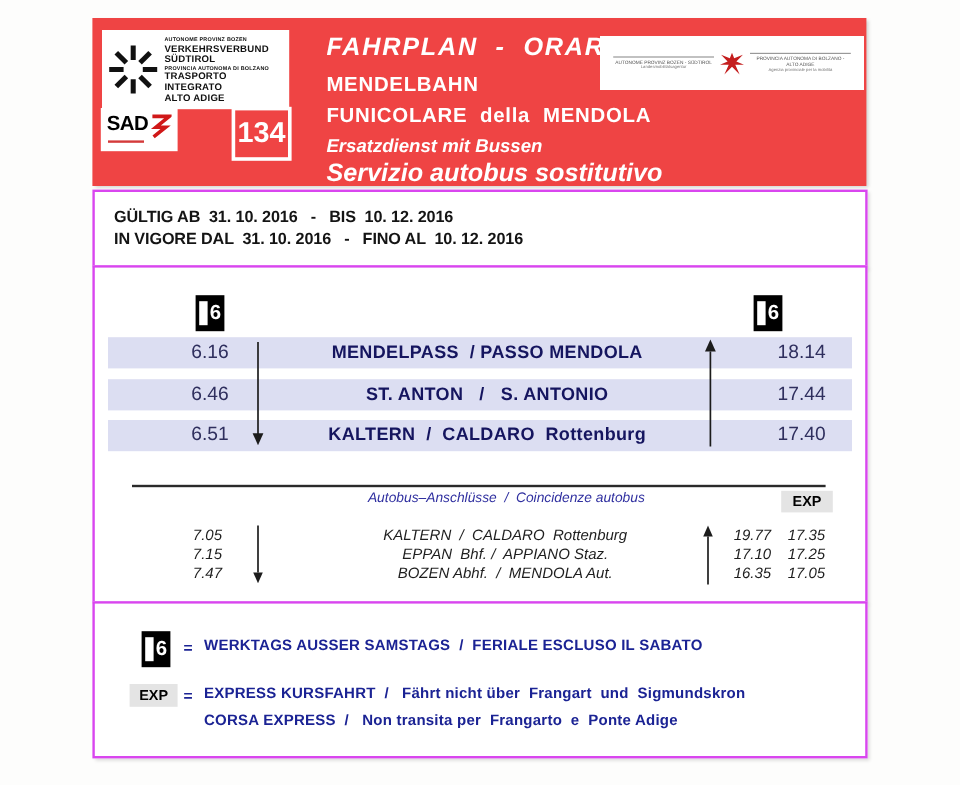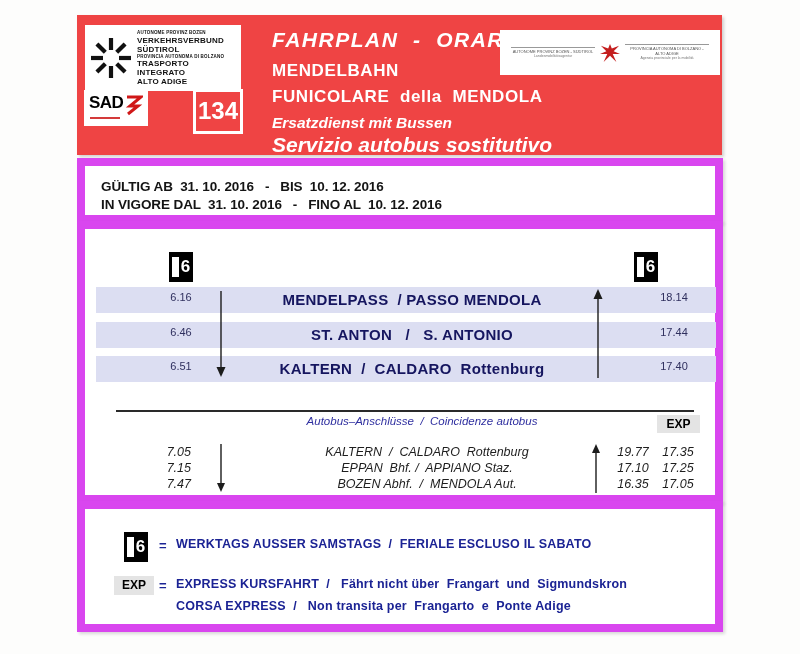--- a/index.html
+++ b/index.html
@@ -31,37 +31,37 @@
   .t-it   { position:absolute; left:0; top:72px; width:420px; font-size:17px; font-weight:bold; letter-spacing:.6px; }
   .t-sub1 { position:absolute; left:0; top:99px; width:420px; font-size:15.5px; font-weight:bold; font-style:italic; }
   .t-sub2 { position:absolute; left:0; top:118px; width:420px; font-size:21px; font-weight:bold; font-style:italic; }
   .prov-box { position:absolute; left:423px; top:15px; width:220px; height:45px; background:#fff;
               display:flex; align-items:center; justify-content:center; gap:5px; padding:0 5px; }
   .prov-text { font-size:4px; line-height:5px; color:#555; border-top:1px solid #999;
                padding-top:1px; text-align:center; width:84px; }
   .prov-text .sub { font-size:3.5px; color:#777; }
 
   
-  .sec { position:absolute; left:77px; width:646px; border:8px solid #d946ef; background:#fff;
+  .sec { position:absolute; left:77px; width:646px; border:2px solid #d946ef; background:#fff;
          box-shadow:2px 2px 3px rgba(0,0,0,.15); }
   .validity { top:158px; height:65px; }
   .v-line { position:absolute; left:16px; font-size:13.5px; font-weight:bold; color:#141414; letter-spacing:-.1px; }
   .v1 { top:13px; } .v2 { top:31px; }
   .main-box { top:221px; height:282px; }
   .legend-box { top:501px; height:131px; }
 
   
   .day-sym { position:absolute; width:24px; height:30px; background:#000;
              display:flex; align-items:center; justify-content:center; gap:2px; }
   .day-sym .bar { width:7px; height:20px; background:#fff; }
   .day-sym .digit { color:#fff; font-weight:bold; font-size:17px; }
 
   
   .row { position:absolute; left:11px; width:620px; height:26px; background:#dcdef2; }
-  .t-dep, .t-ret { position:absolute; top:4px; font-size:11px; color:#2f2f5e; text-align:center; }
+  .t-dep, .t-ret { position:absolute; top:4px; font-size:16px; color:#2f2f5e; text-align:center; }
   .t-dep { left:35px; width:100px; }
   .t-ret { left:530px; width:96px; }
   .t-station { position:absolute; left:0; right:0; top:4px; text-align:center;
                font-size:15px; font-weight:bold; color:#15155f; letter-spacing:.3px;margin-left:12px; }
 
   .arrows { position:absolute; left:0; top:0; width:640px; height:278px; pointer-events:none; }
 
   
   .conn-sep { position:absolute; left:31px; top:181px; width:578px; height:2px; background:#2a2a2a; }
   .conn-title { position:absolute; left:44px; right:0; top:186px; text-align:center;

